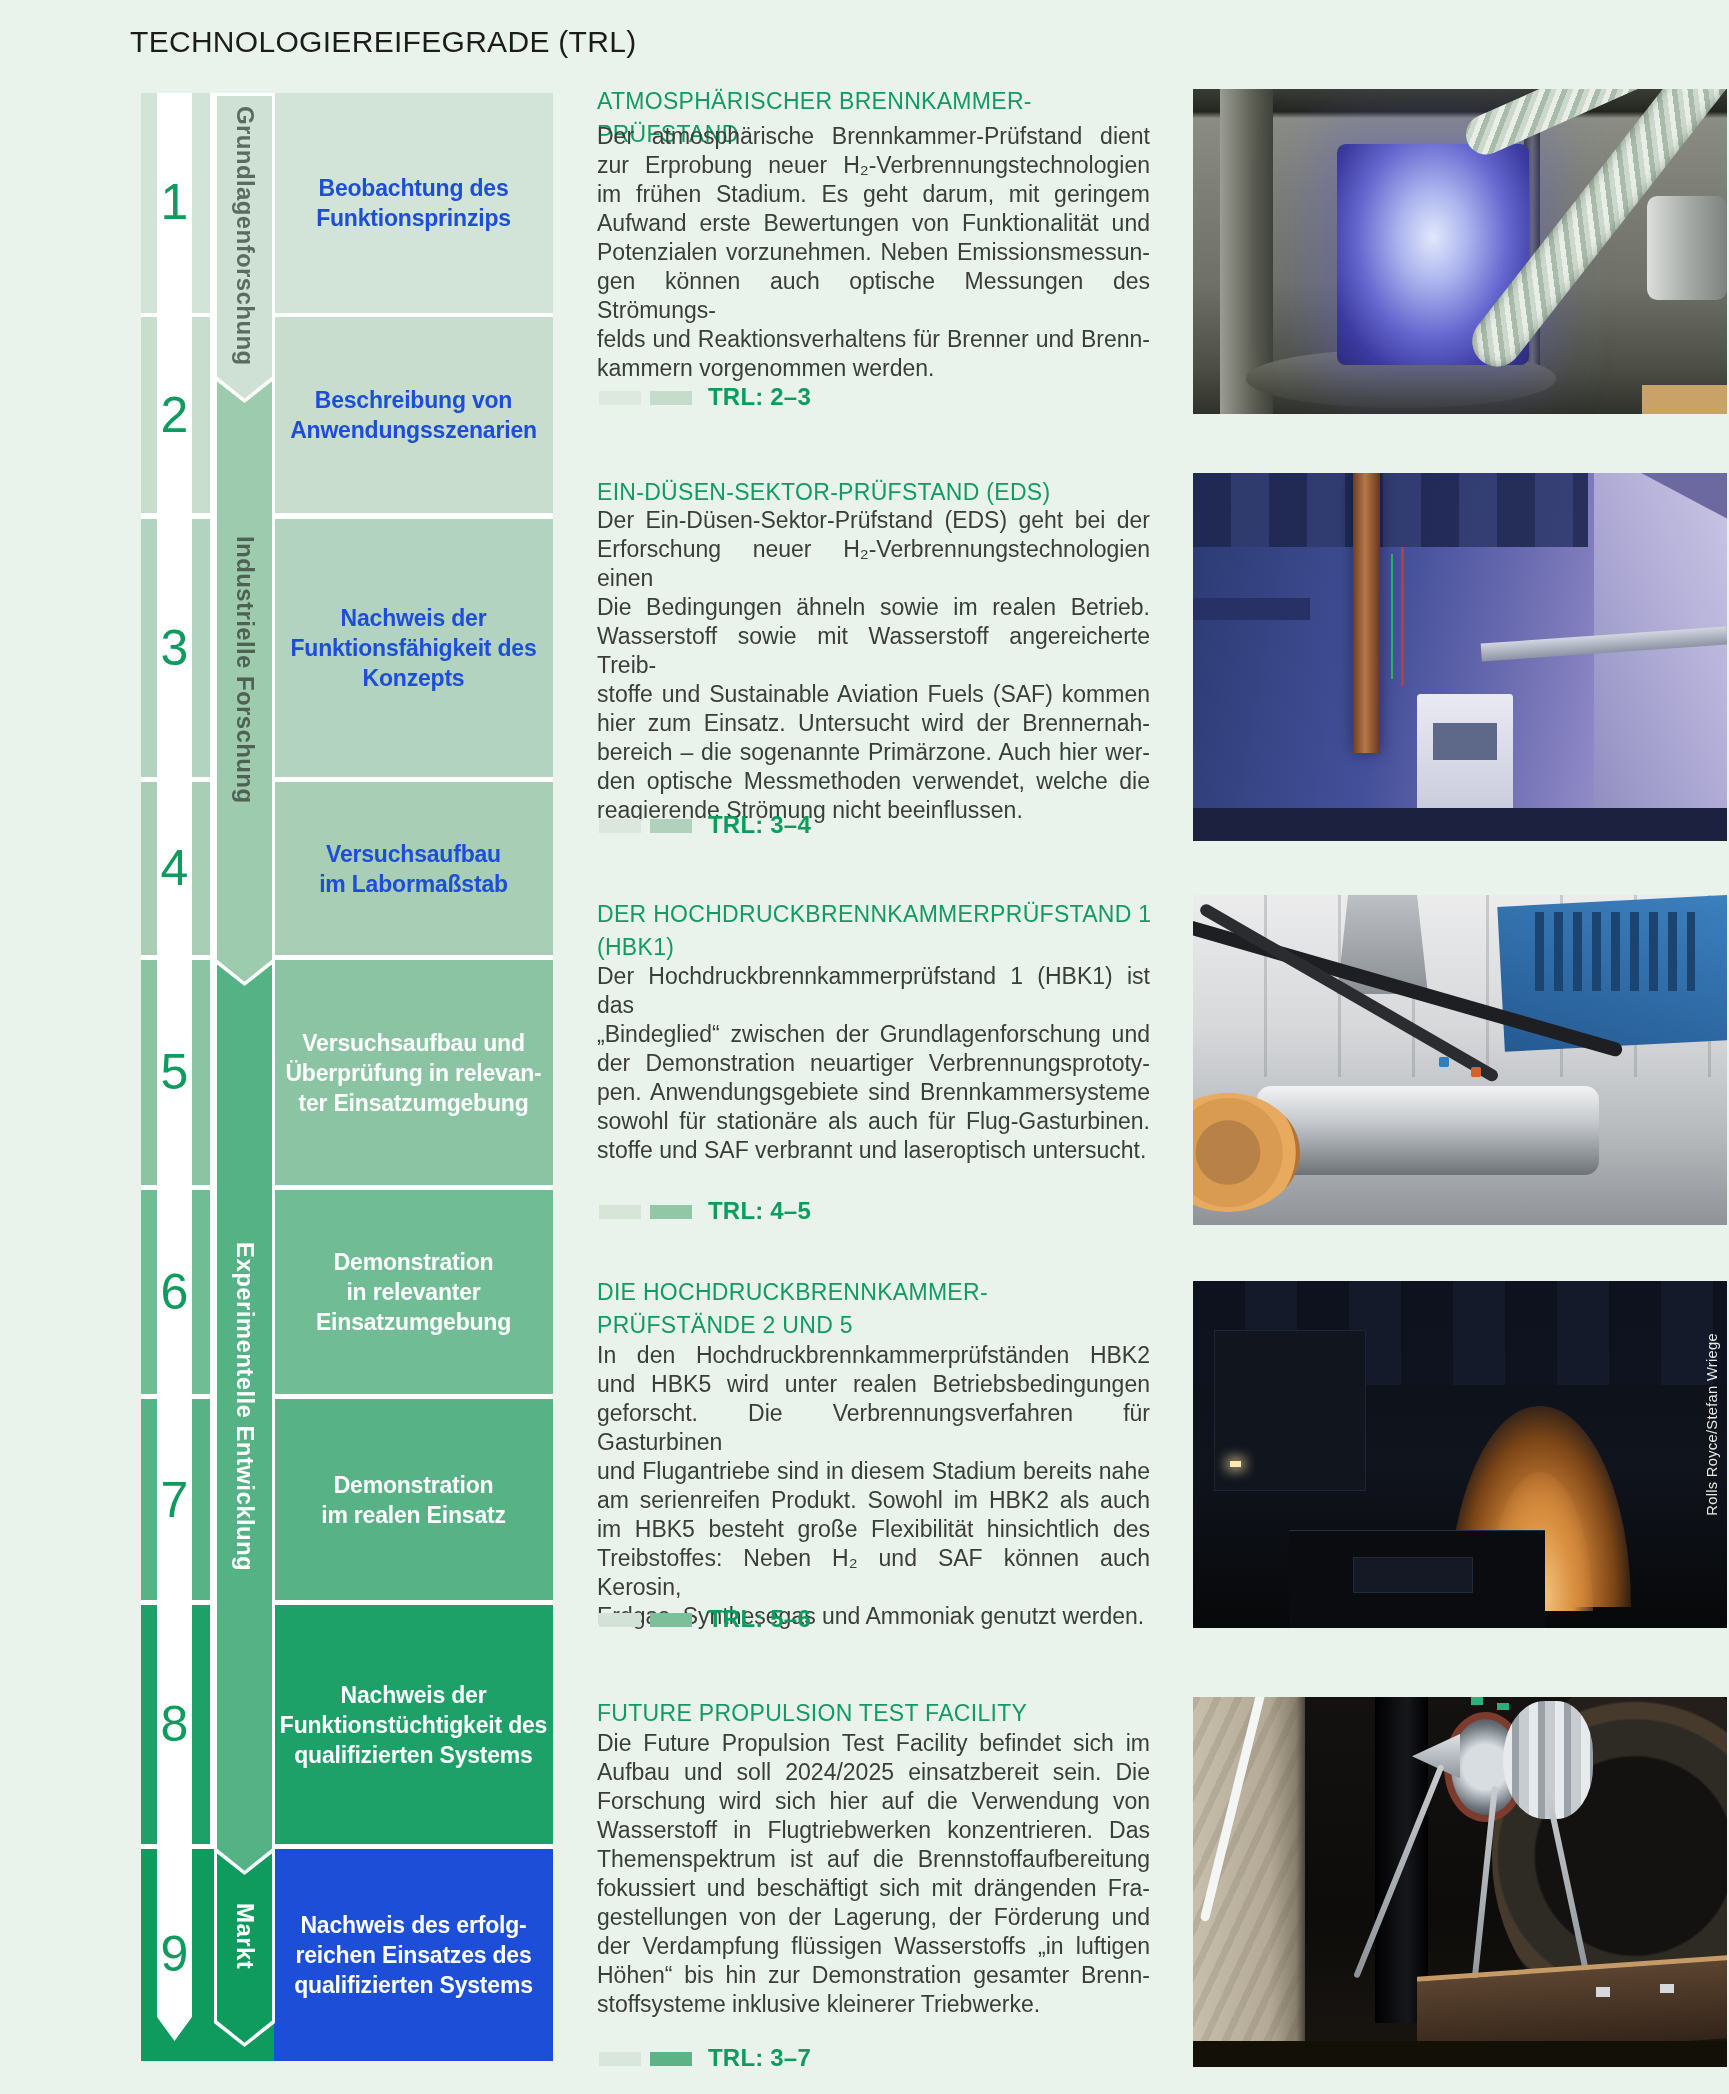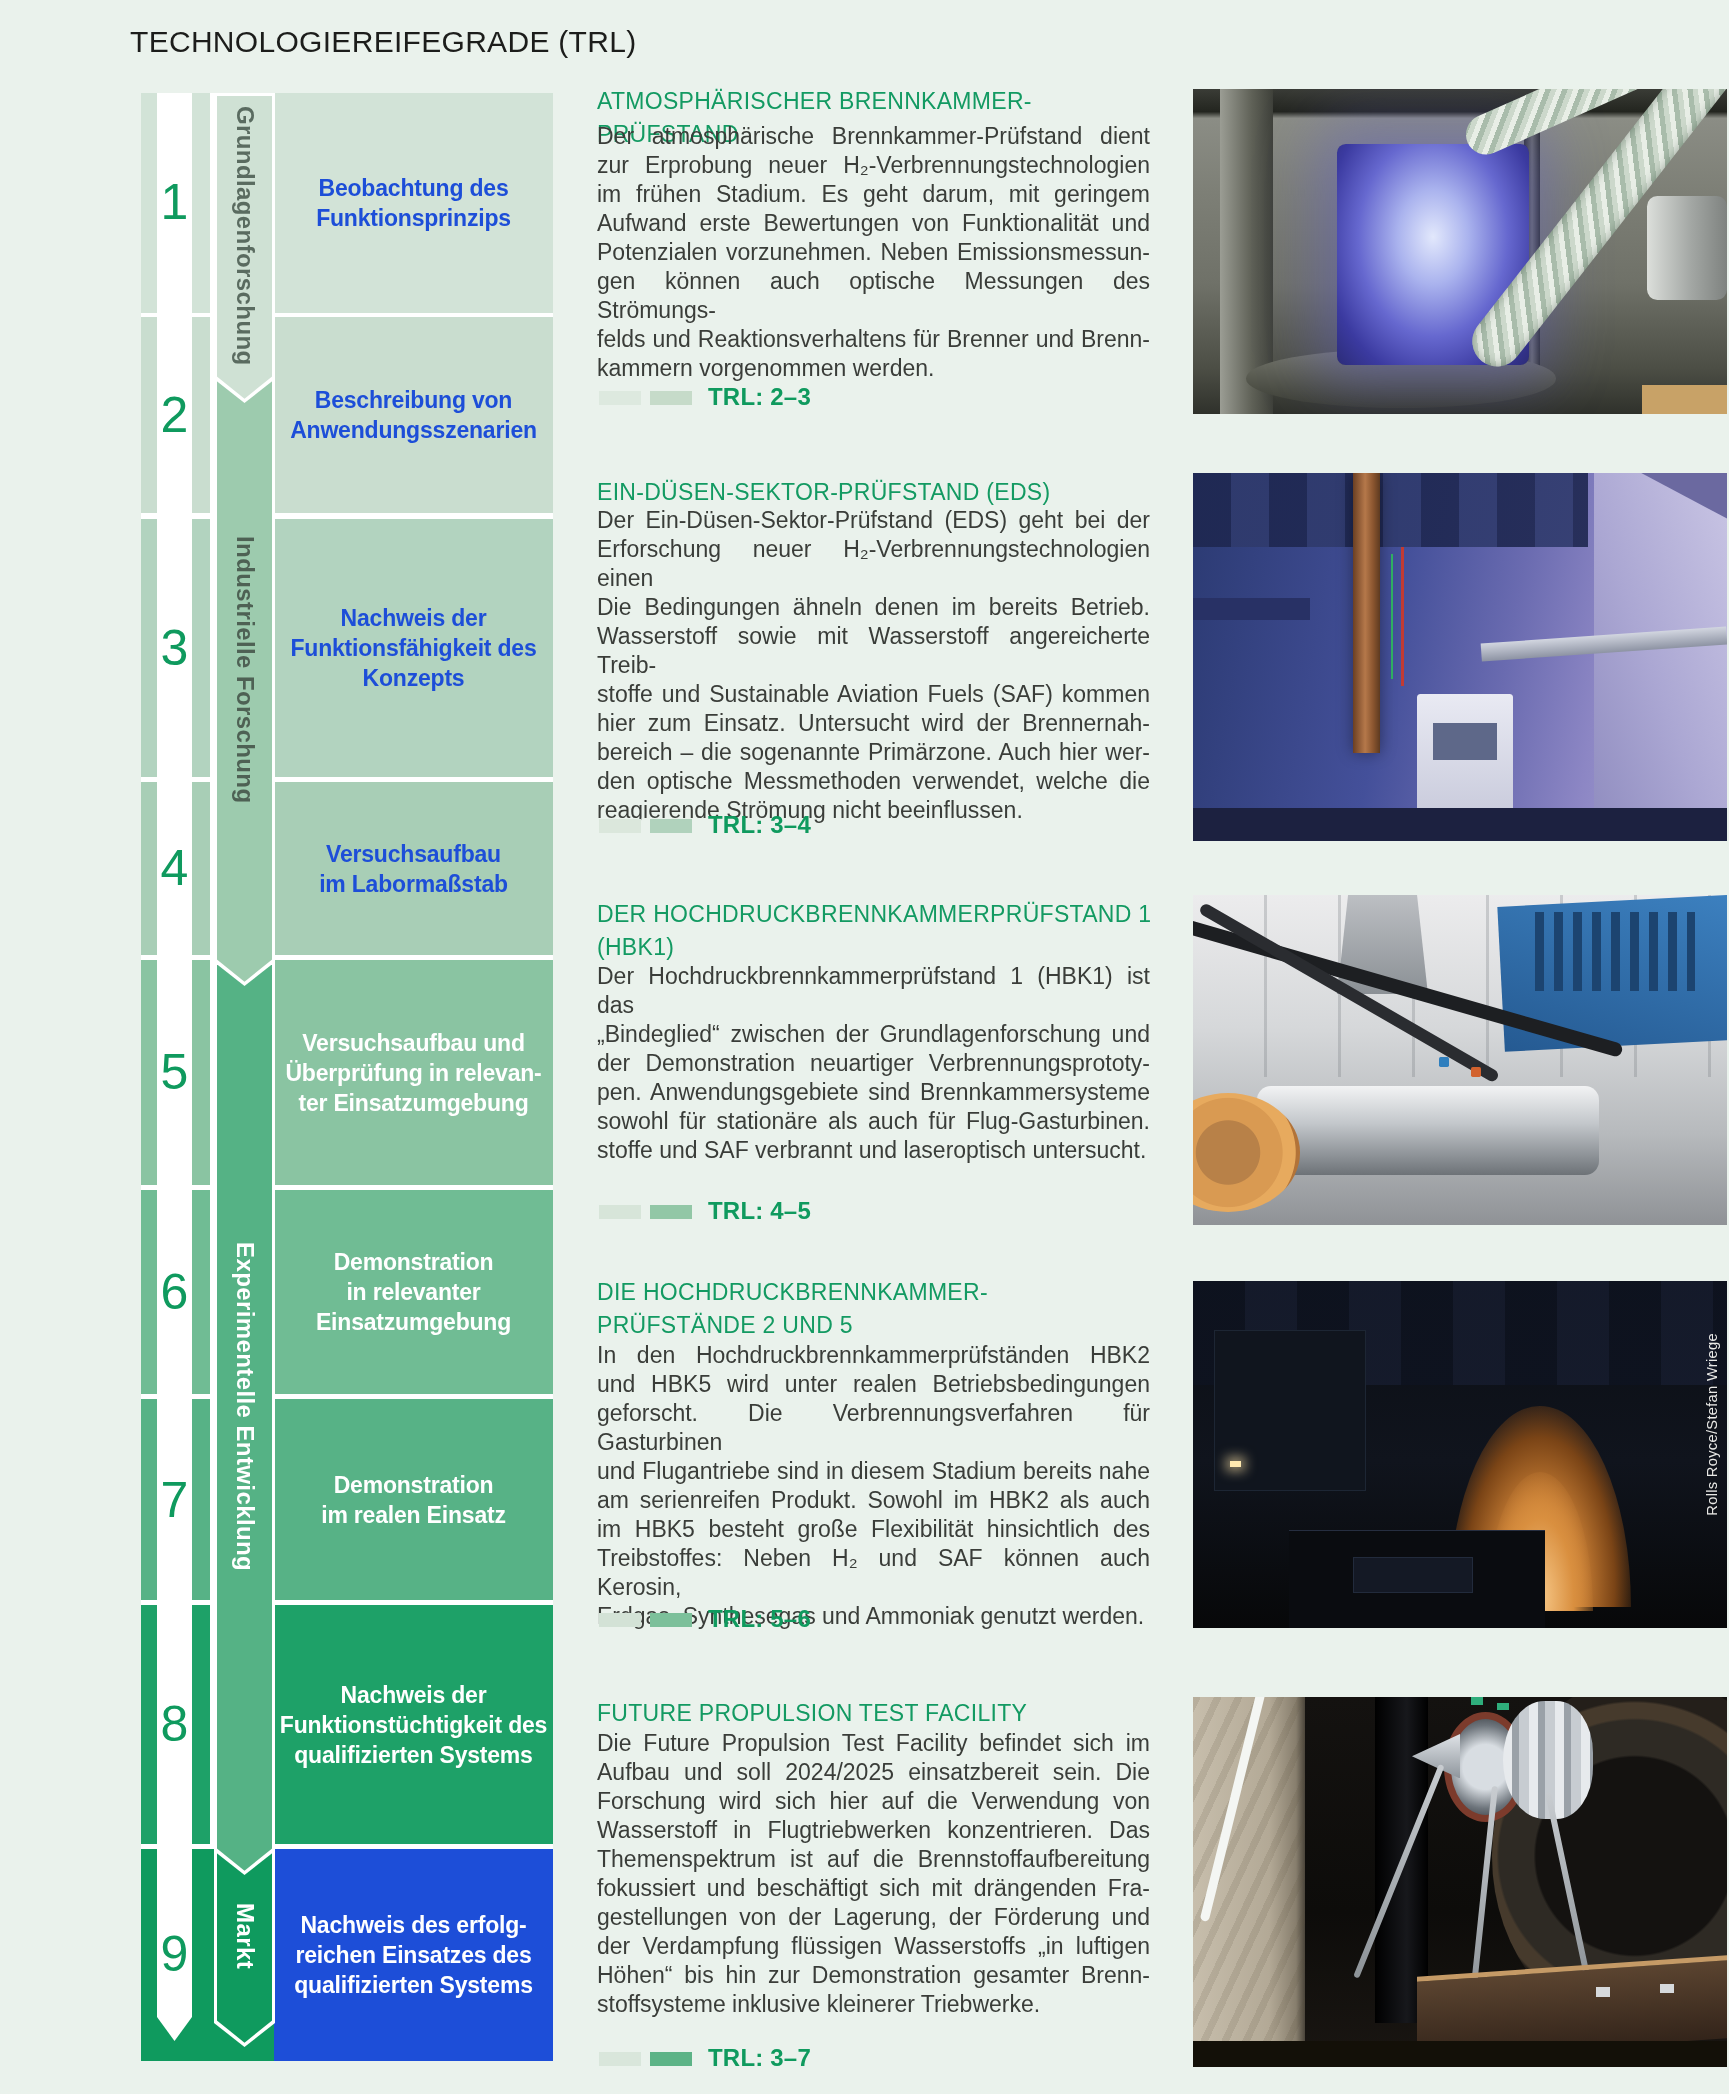--- a/index.html
+++ b/index.html
@@ -152,21 +152,21 @@
 <div class="abs badge" id="badge1">
   <div class="sq sq1" style="background: rgb(221, 233, 223);"></div>
   <div class="sq sq2" style="background: rgb(198, 219, 201);"></div>
   <div class="badge-label">TRL: 2–3</div>
 </div>
 
 <div class="abs sec-head" id="head2">EIN-DÜSEN-SEKTOR-PRÜFSTAND (EDS)</div>
 <div class="abs sec-body" id="body2">
     <div class="jline">Der Ein-Düsen-Sektor-Prüfstand (EDS) geht bei der</div>
     <div class="jline">Erforschung neuer H₂-Verbrennungstechnologien einen</div>
-    <div class="jline">Die Bedingungen ähneln denen im bereits Betrieb.</div>
+    <div class="jline">Die Bedingungen ähneln sowie im realen Betrieb.</div>
     <div class="jline">Wasserstoff sowie mit Wasserstoff angereicherte Treib-</div>
     <div class="jline">stoffe und Sustainable Aviation Fuels (SAF) kommen</div>
     <div class="jline">hier zum Einsatz. Untersucht wird der Brennernah-</div>
     <div class="jline">bereich – die sogenannte Primärzone. Auch hier wer-</div>
     <div class="jline">den optische Messmethoden verwendet, welche die</div>
     <div class="jline jlast">reagierende Strömung nicht beeinflussen.</div>
   </div>
 <div class="abs badge" id="badge2">
   <div class="sq sq1" style="background: rgb(219, 231, 220);"></div>
   <div class="sq sq2" style="background: rgb(176, 210, 188);"></div>

